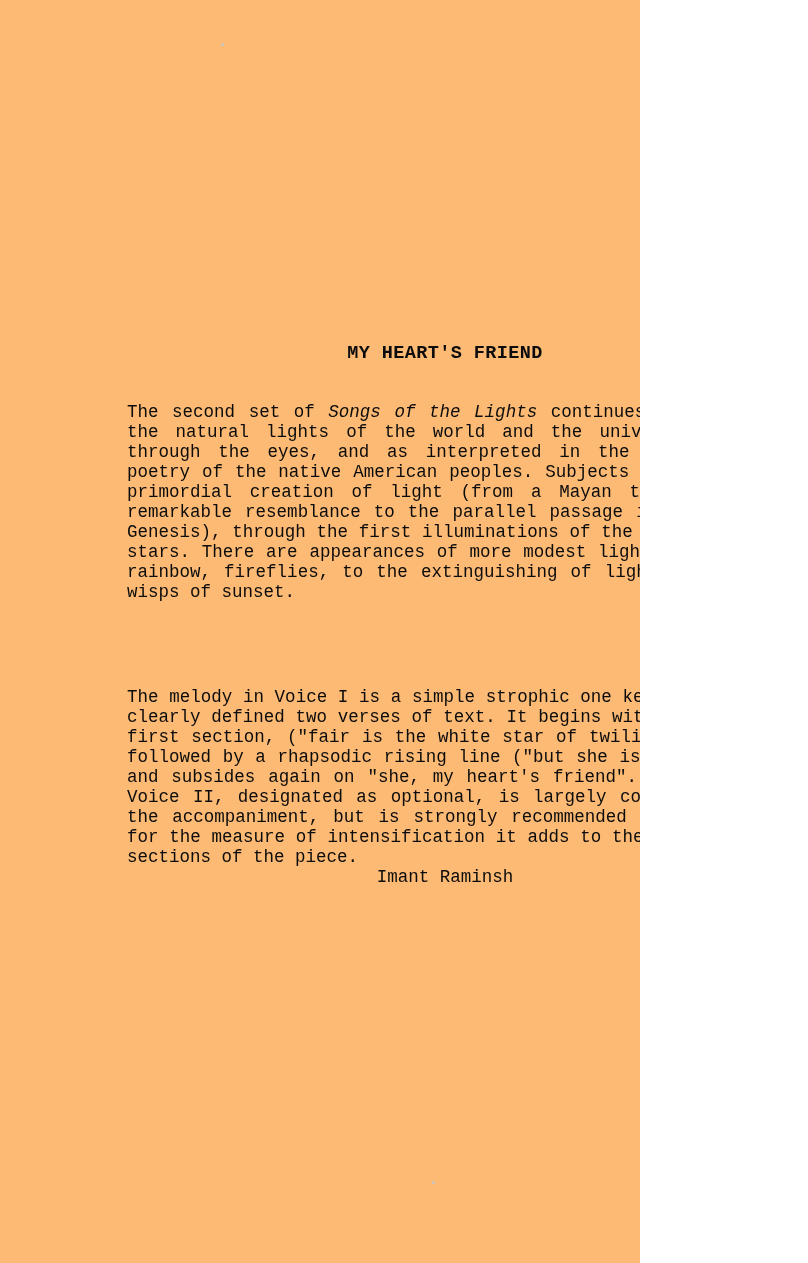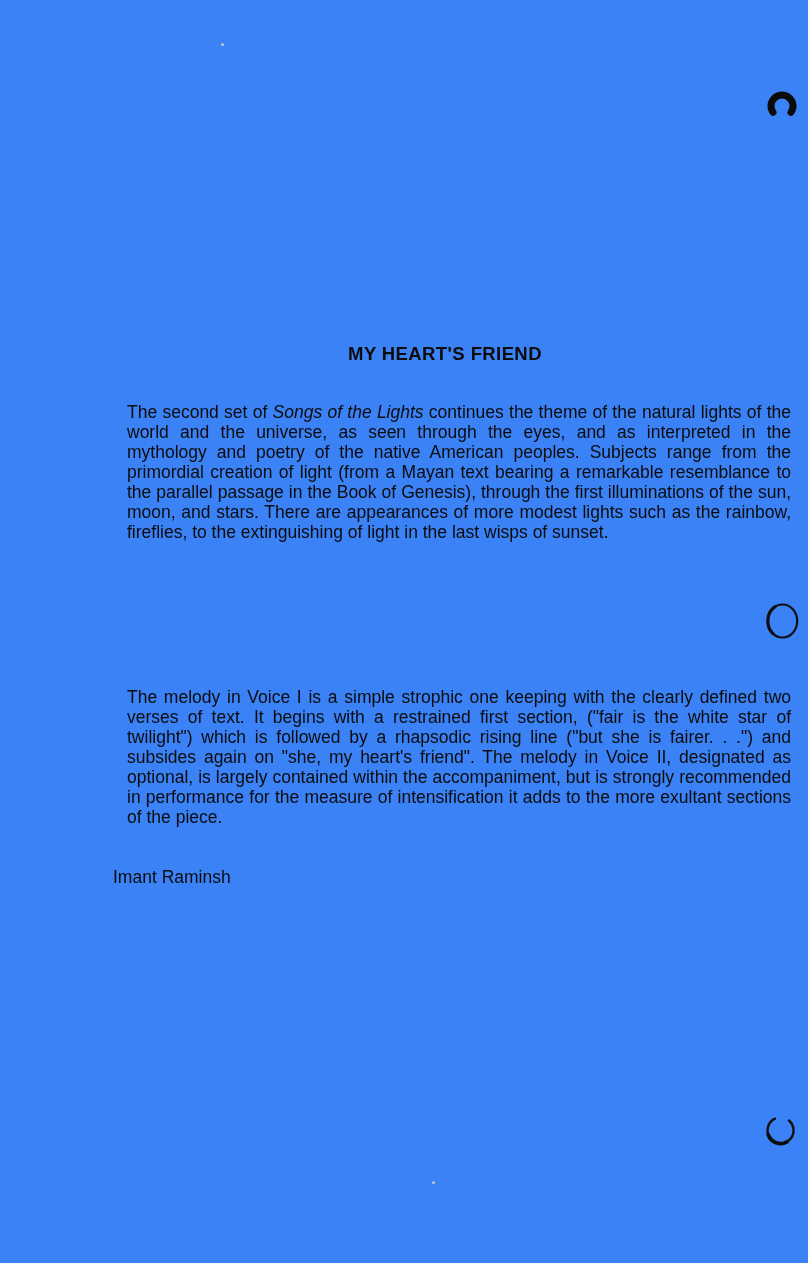--- a/index.html
+++ b/index.html
@@ -1,21 +1,21 @@
 <!DOCTYPE html>
 <html><head>
 <meta charset="utf-8">
 <style>
   html, body { margin: 0; padding: 0; background: #ffffff; }
   .page {
     position: relative;
-    width: 808px;
+    width: 640px;
     height: 1263px;
-    background: #3b82f6;
-    font-family: Liberation Sans, sans-serif;
+    background: #fdba74;
+    font-family: Liberation Mono, monospace;
     color: #0c0c0c;
     overflow: hidden;
   }
   .title {
     position: absolute;
     left: 113px;
     width: 664px;
     top: 343px;
     margin: 0;
     text-align: center;
@@ -40,21 +40,21 @@
   .p3 { top: 628px; }
   .p4 { top: 673px; }
   .signature {
     position: absolute;
     left: 113px;
     width: 664px;
     top: 867px;
     margin: 0;
     font-size: 17.5px;
     line-height: 20px;
-    text-align: left;
+    text-align: center;
   }
   .mark { position: absolute; }
   .mark-top    { left: 764px; top: 88px; }
   .mark-middle { left: 765px; top: 602px; }
   .mark-bottom { left: 764px; top: 1113px; }
   .speck {
     position: absolute;
     width: 3px;
     height: 3px;
     background: #c4c4c4;

